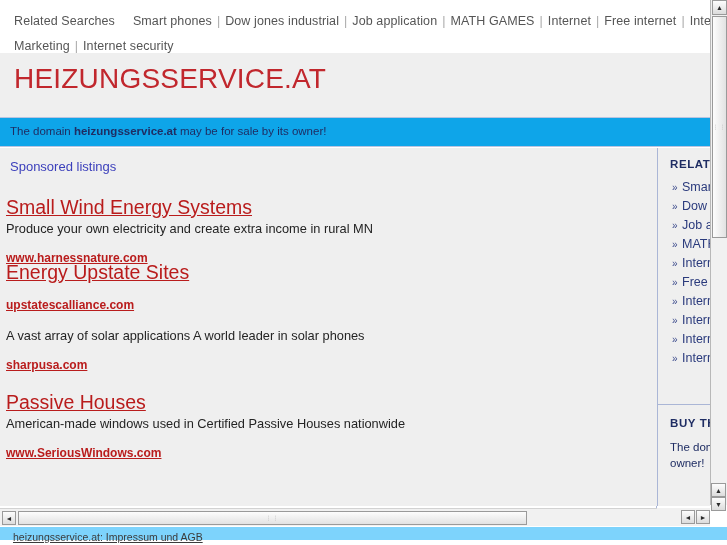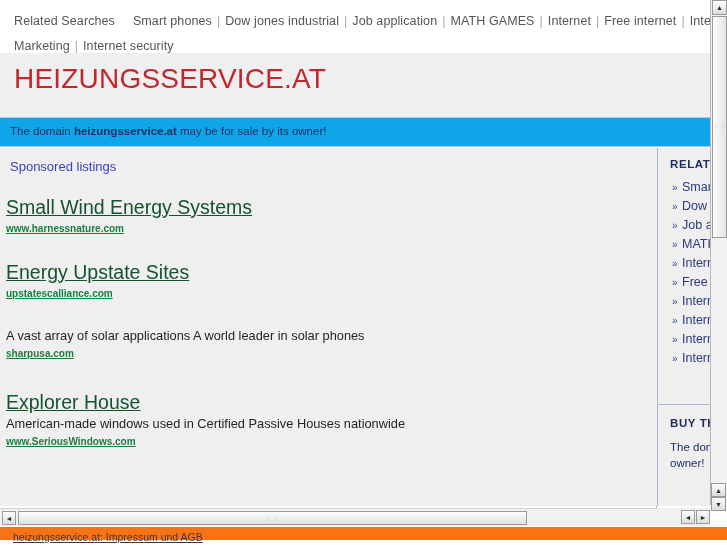--- a/index.html
+++ b/index.html
@@ -113,41 +113,41 @@
     color: #3b3fbb;
   }
   .ad {
     position: absolute;
     left: 6px;
     width: 640px;
   }
   .ad-title {
     display: block;
     font-size: 19.5px;
-    color: #14532d;
+    color: #b91c1c;
     text-decoration: underline;
     line-height: 23px;
     white-space: nowrap;
   }
   .ad-desc {
     display: block;
     font-size: 12.8px;
     color: #242424;
     line-height: 17px;
     margin-top: 1px;
     white-space: nowrap;
   }
   .ad-url {
     display: block;
-    font-size: 10px;
-    color: #15803d;
+    font-size: 12px;
+    color: #b91c1c;
     font-weight: bold;
     text-decoration: underline;
     line-height: 17px;
-    margin-top: 1px;
+    margin-top: 13px;
     white-space: nowrap;
   }
 
   
   #side-frame {
     position: absolute;
     left: 657px; top: 148px;
     width: 53px;
     height: 358px;
     background: #efefef;
@@ -293,21 +293,21 @@
     position: absolute;
     left: 711px; top: 497px; width: 15px; height: 14px;
   }
 
   
   #status-bar {
     position: absolute;
     left: 0; top: 526px;
     width: 727px;
     height: 14px;
-    background: #f97316;
+    background: #7dd3fc;
     border-top: 1px solid #ffffff;
     box-sizing: border-box;
   }
   #status-text {
     position: absolute;
     left: 13px; top: 4px;
     font-size: 10.5px;
     color: #3b3b3b;
     text-decoration: underline;
     white-space: nowrap;
@@ -339,35 +339,36 @@
 
   <div id="notice-band">
     <div id="notice-text"><span>The domain </span><b>heizungsservice.at</b><span> may be for sale by its owner!</span></div>
   </div>
 
   <div id="main-col">
     <div id="sponsored-label">Sponsored listings</div>
 
     <div class="ad" style="top:48px;">
       <a class="ad-title" href="#">Small Wind Energy Systems</a>
+      <span class="ad-desc">Produce your own electricity and create extra income in rural MN</span>
       <a class="ad-url" href="#">www.harnessnature.com</a>
     </div>
 
     <div class="ad" style="top:113px;">
       <a class="ad-title" href="#">Energy Upstate Sites</a>
       <a class="ad-url" href="#">upstatescalliance.com</a>
     </div>
 
     <div class="ad" style="top:178px;">
       <span class="ad-desc">A vast array of solar applications A world leader in solar phones</span>
       <a class="ad-url" href="#">sharpusa.com</a>
     </div>
 
     <div class="ad" style="top:243px;">
-      <a class="ad-title" href="#">Explorer House</a>
+      <a class="ad-title" href="#">Passive Houses</a>
       <span class="ad-desc">American-made windows used in Certified Passive Houses nationwide</span>
       <a class="ad-url" href="#">www.SeriousWindows.com</a>
     </div>
   </div>
 
   <div id="side-frame">
 
     <div id="side-related-box">
       <div id="side-related-title">RELATED SEARCHES</div>
 

